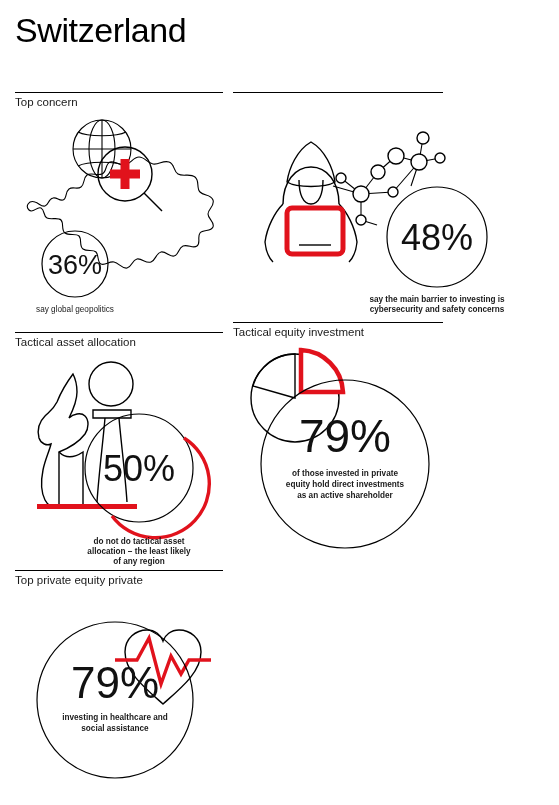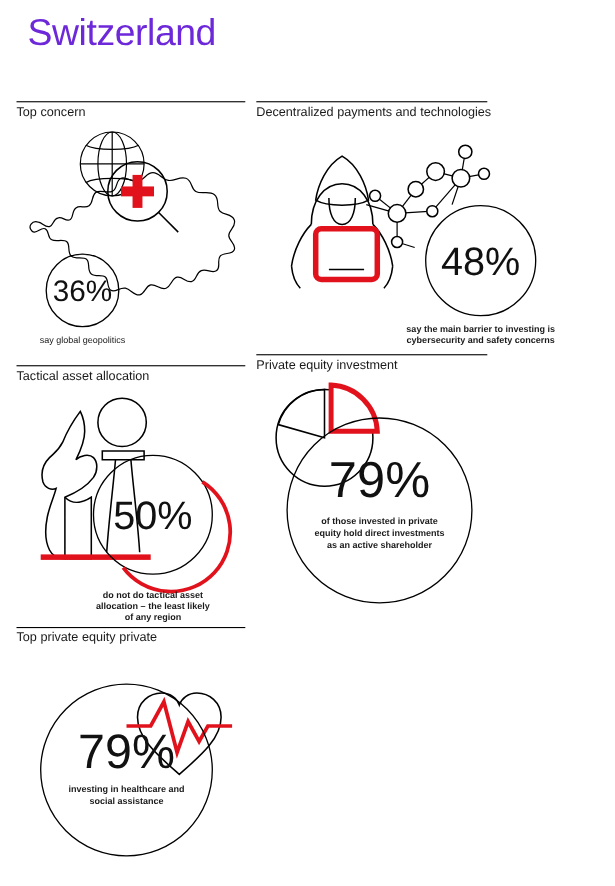--- a/index.html
+++ b/index.html
@@ -16,23 +16,22 @@
     overflow: hidden;
   }
 
   #page-title {
     position: absolute;
     left: 15px;
     top: 8px;
     font-size: 34px;
     font-weight: 400;
     letter-spacing: -0.4px;
-    color: #6d28d9;
+    color: #000000;
     line-height: 44px;
-    margin-left: 10px;
   }
 
   .panel {
     position: absolute;
     text-align: center;
   }
   .panel-rule {
     position: absolute;
     left: 0;
     top: 0;
@@ -163,21 +162,20 @@
     </g>
 
     <text class="caption" x="60" y="200" text-anchor="middle">say global geopolitics</text>
   </svg>
 </div>
 
 <div class="panel" style="left:233px; top:92px; width:300px; height:205px;">
 
   <div class="panel-rule" style="width:210px;"></div>
 
-  <div class="panel-heading">Decentralized payments and technologies</div>
 
   <svg class="panel-art" width="300" height="190" viewBox="0 0 300 190">
 
     <g>
       <path class="ln" d="M 50,92 C 50,70 62,55 78,55 C 94,55 106,70 106,92"></path>
       <path class="ln" d="M 78,30 C 64,38 56,56 54,70 C 64,76 92,76 102,70
                            C 100,56 92,38 78,30 Z"></path>
       <path class="ln" d="M 66,68 C 66,82 70,92 78,92 C 86,92 90,82 90,68"></path>
       <path class="ln" d="M 50,92 C 42,100 34,115 32,130"></path>
       <path class="ln" d="M 106,92 C 114,100 122,115 124,130"></path>
@@ -265,21 +263,21 @@
     <text class="caption-b" x="124" y="192" text-anchor="middle">do not do tactical asset</text>
     <text class="caption-b" x="124" y="202" text-anchor="middle">allocation – the least likely</text>
     <text class="caption-b" x="124" y="212" text-anchor="middle">of any region</text>
   </svg>
 </div>
 
 <div class="panel" style="left:233px; top:322px; width:300px; height:235px;">
 
   <div class="panel-rule" style="width:210px;"></div>
 
-  <div class="panel-heading">Private equity investment</div>
+  <div class="panel-heading">Tactical equity investment</div>
 
   <svg class="panel-art" width="300" height="220" viewBox="0 0 300 220">
 
     <g>
       <circle class="ln" cx="62" cy="56" r="44" fill="#ffffff"></circle>
       <path class="ln" d="M 62,56 L 20,44 A 44 44 0 0 1 62,12 Z" fill="#ffffff"></path>
       <path d="M 68,50 L 68,8 A 44 44 0 0 1 110,50 Z" fill="#ffffff" stroke="#e1121c" stroke-width="4.5"></path>
     </g>
 
     <g>

